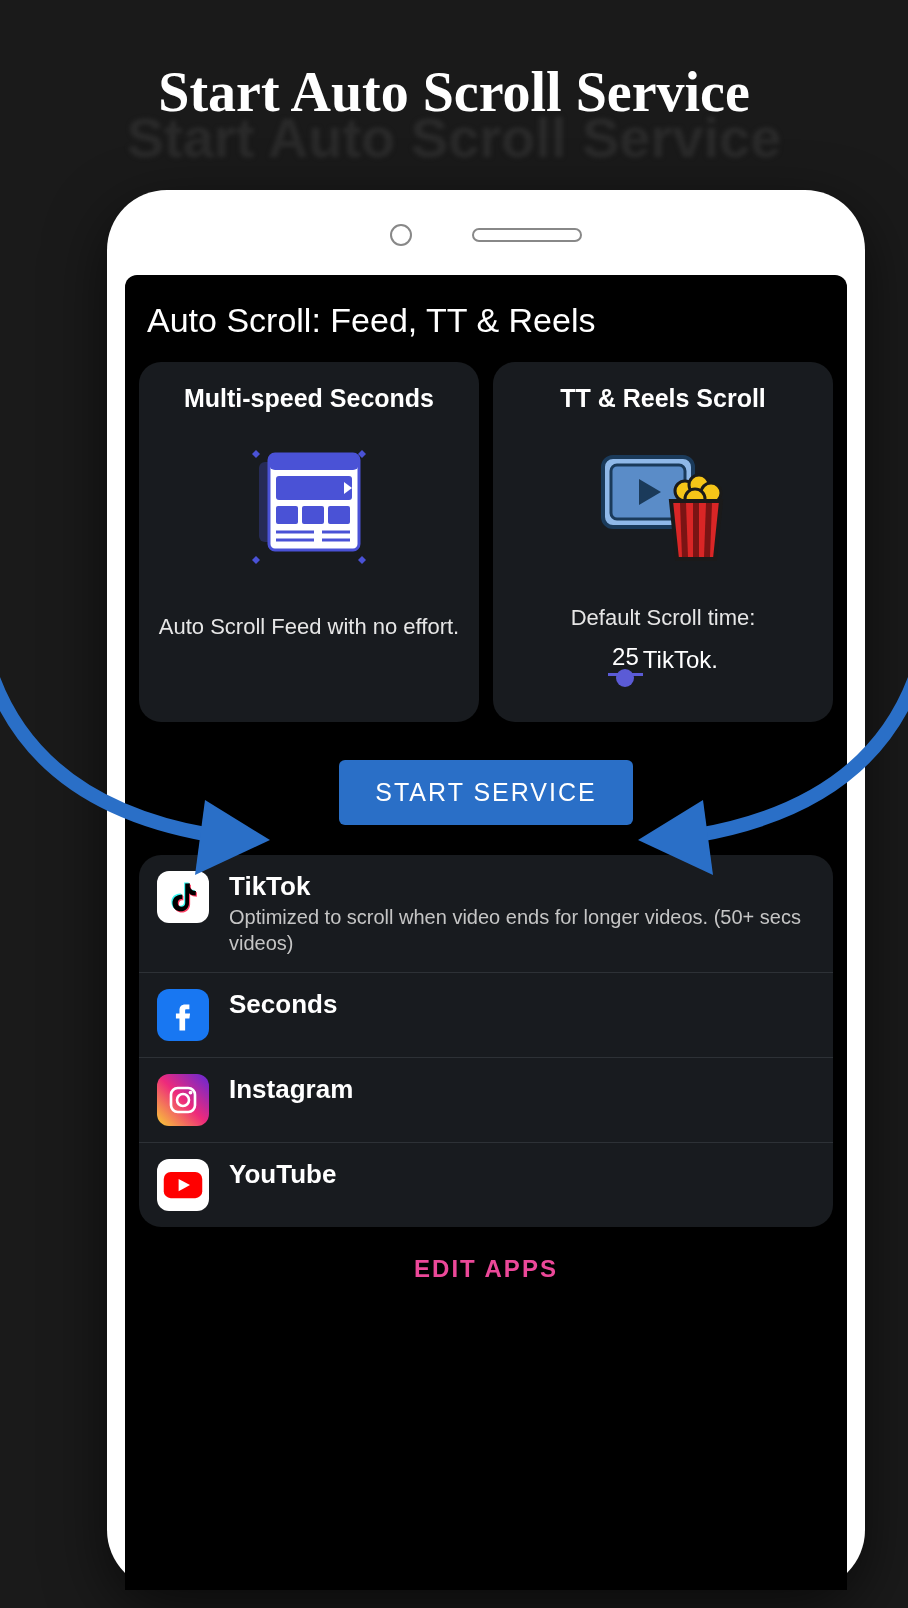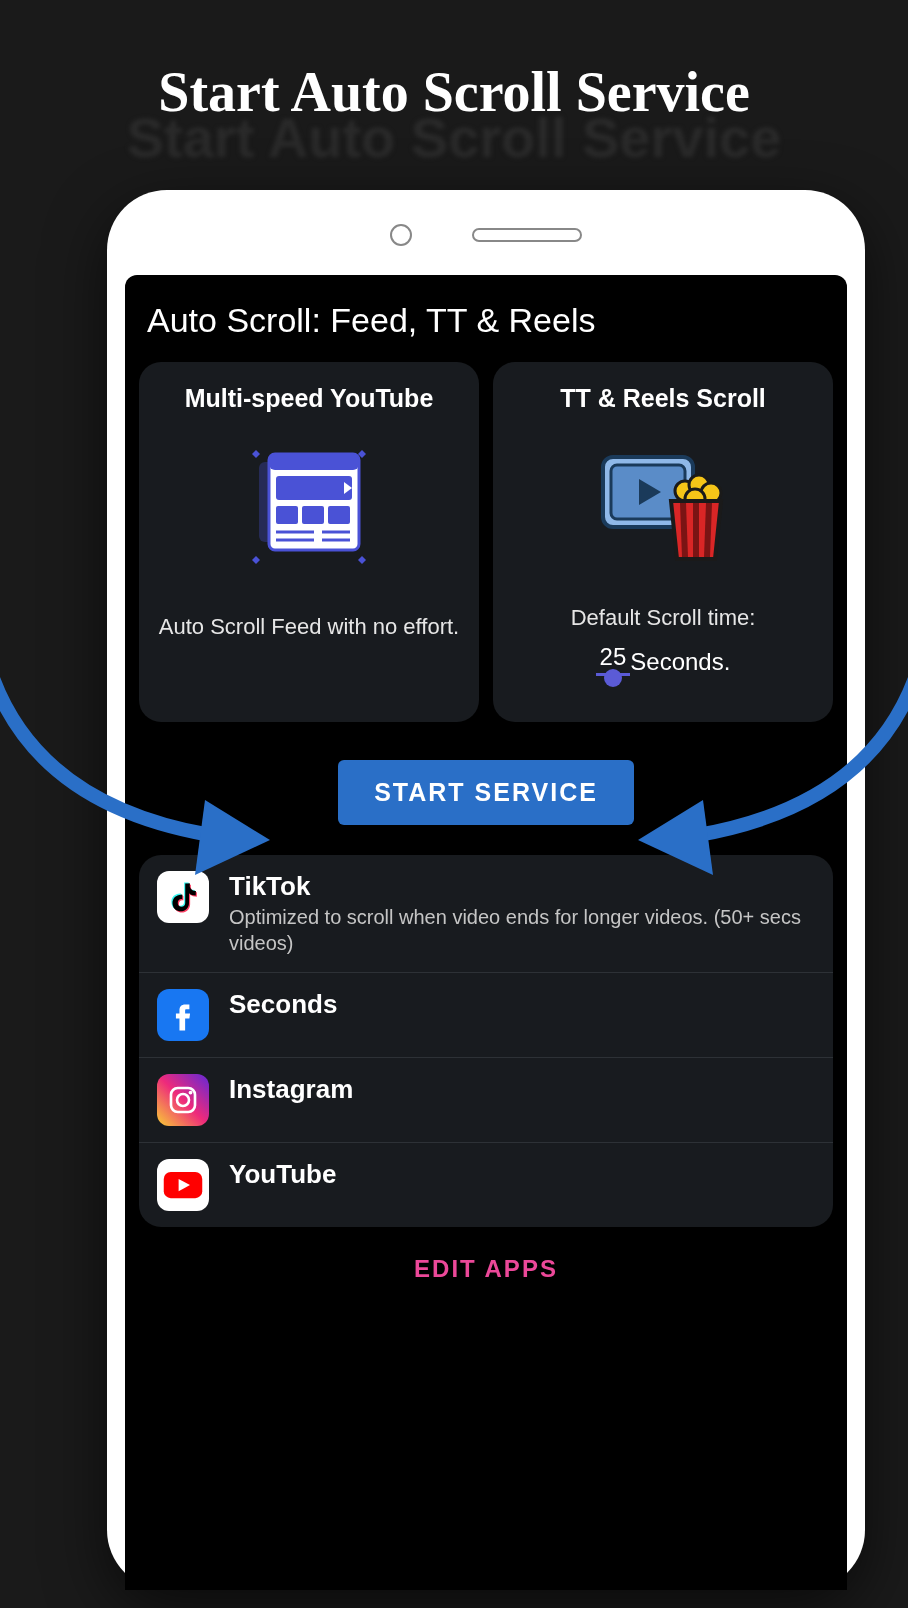--- a/index.html
+++ b/index.html
@@ -111,21 +111,21 @@
     line-height: 1.3;
   }
   .scroll-time-label {
     color: #e6e6e6;
     font-size: 22px;
     text-align: center;
     margin-top: 28px;
   }
   .scroll-time-row {
     display: flex;
-    align-items: flex-end;
+    align-items: center;
     gap: 0;
     margin-top: 12px;
     color: #fff;
     font-size: 24px;
   }
   .scroll-time-value {
     border-bottom: 3px solid #5b5bd6;
     padding: 0 4px 2px 4px;
     position: relative;
   }
@@ -138,21 +138,21 @@
     width: 18px; height: 18px;
     background: #5b5bd6;
     border-radius: 50%;
   }
   .start-btn {
     display: block;
     margin: 38px auto 30px auto;
     background: #2a6fc7;
     color: #fff;
     font-size: 25px;
-    font-weight: 700;
+    font-weight: 400;
     letter-spacing: 2px;
     padding: 18px 36px;
     border: none;
     border-radius: 6px;
     cursor: pointer;
   }
   .apps-panel {
     background: #181b1f;
     border-radius: 22px;
     overflow: hidden;
@@ -211,21 +211,21 @@
     <div class="camera-dot"></div>
     <div class="speaker-slot"></div>
   </div>
 
   <div class="phone-screen">
     <div class="app-title">Auto Scroll: Feed, TT &amp; Reels</div>
 
     <div class="cards-row">
 
       <div class="card">
-        <div class="card-title">Multi-speed YouTube</div>
+        <div class="card-title">Multi-speed Seconds</div>
         <div class="card-iconwrap">
           <svg width="130" height="130" viewBox="0 0 130 130">
             <rect x="15" y="20" width="90" height="80" rx="6" fill="#4a52d6" opacity="0.3"></rect>
             <rect x="25" y="12" width="90" height="96" rx="6" fill="#fff" stroke="#4a52d6" stroke-width="3"></rect>
             <rect x="25" y="12" width="90" height="16" rx="6" fill="#4a52d6"></rect>
             <rect x="32" y="34" width="76" height="24" rx="3" fill="#4a52d6"></rect>
             <polygon points="100,40 108,46 100,52" fill="#fff"></polygon>
             <rect x="32" y="64" width="22" height="18" rx="2" fill="#4a52d6"></rect>
             <rect x="58" y="64" width="22" height="18" rx="2" fill="#4a52d6"></rect>
             <rect x="84" y="64" width="22" height="18" rx="2" fill="#4a52d6"></rect>
@@ -256,21 +256,21 @@
             <circle cx="102" cy="52" r="10" fill="#f5c518" stroke="#1a1a1a" stroke-width="3"></circle>
             <path d="M 78 54 L 128 54 L 122 112 L 84 112 Z" fill="#d92626" stroke="#1a1a1a" stroke-width="4"></path>
             <line x1="90" y1="56" x2="92" y2="110" stroke="#7a1414" stroke-width="6"></line>
             <line x1="103" y1="56" x2="103" y2="110" stroke="#7a1414" stroke-width="6"></line>
             <line x1="116" y1="56" x2="114" y2="110" stroke="#7a1414" stroke-width="6"></line>
           </svg>
         </div>
         <div class="scroll-time-label">Default Scroll time:</div>
         <div class="scroll-time-row">
           <span class="scroll-time-value">25</span>
-          <span>Seconds.</span>
+          <span>TikTok.</span>
         </div>
       </div>
     </div>
 
     <button class="start-btn">START SERVICE</button>
 
     <div class="apps-panel">
 
       <div class="app-row">
         <div class="app-icon" style="background:#fff">

